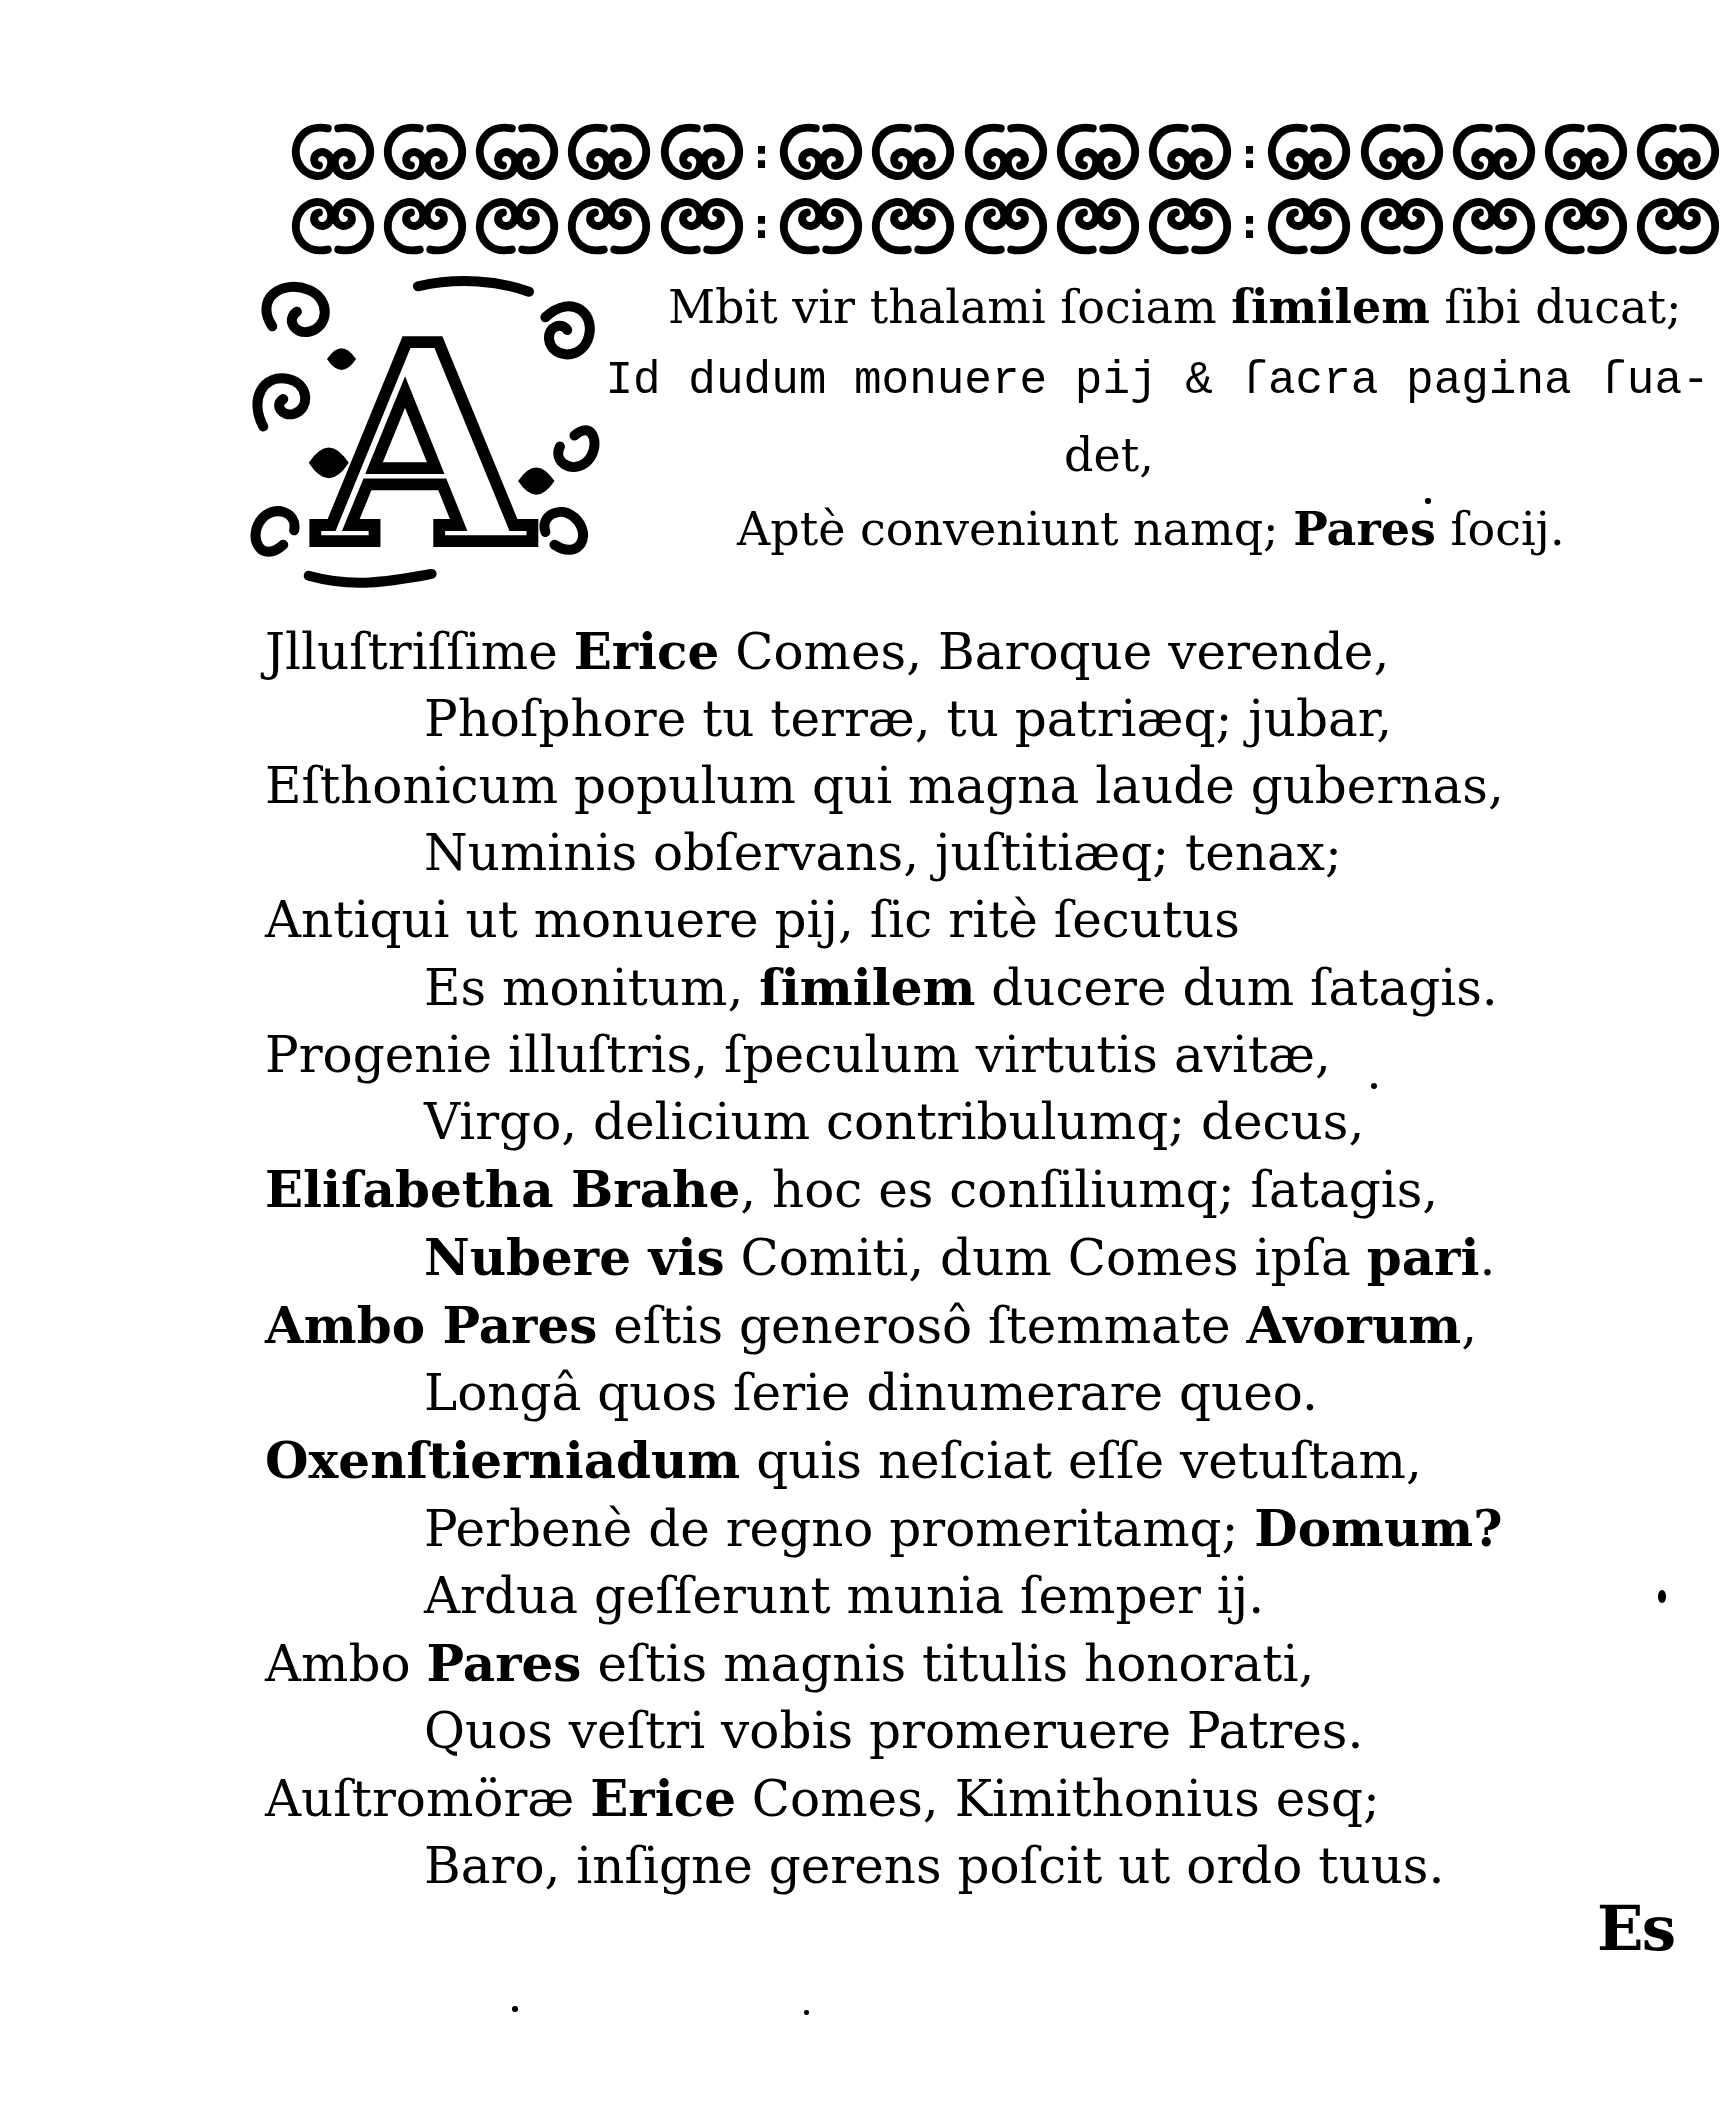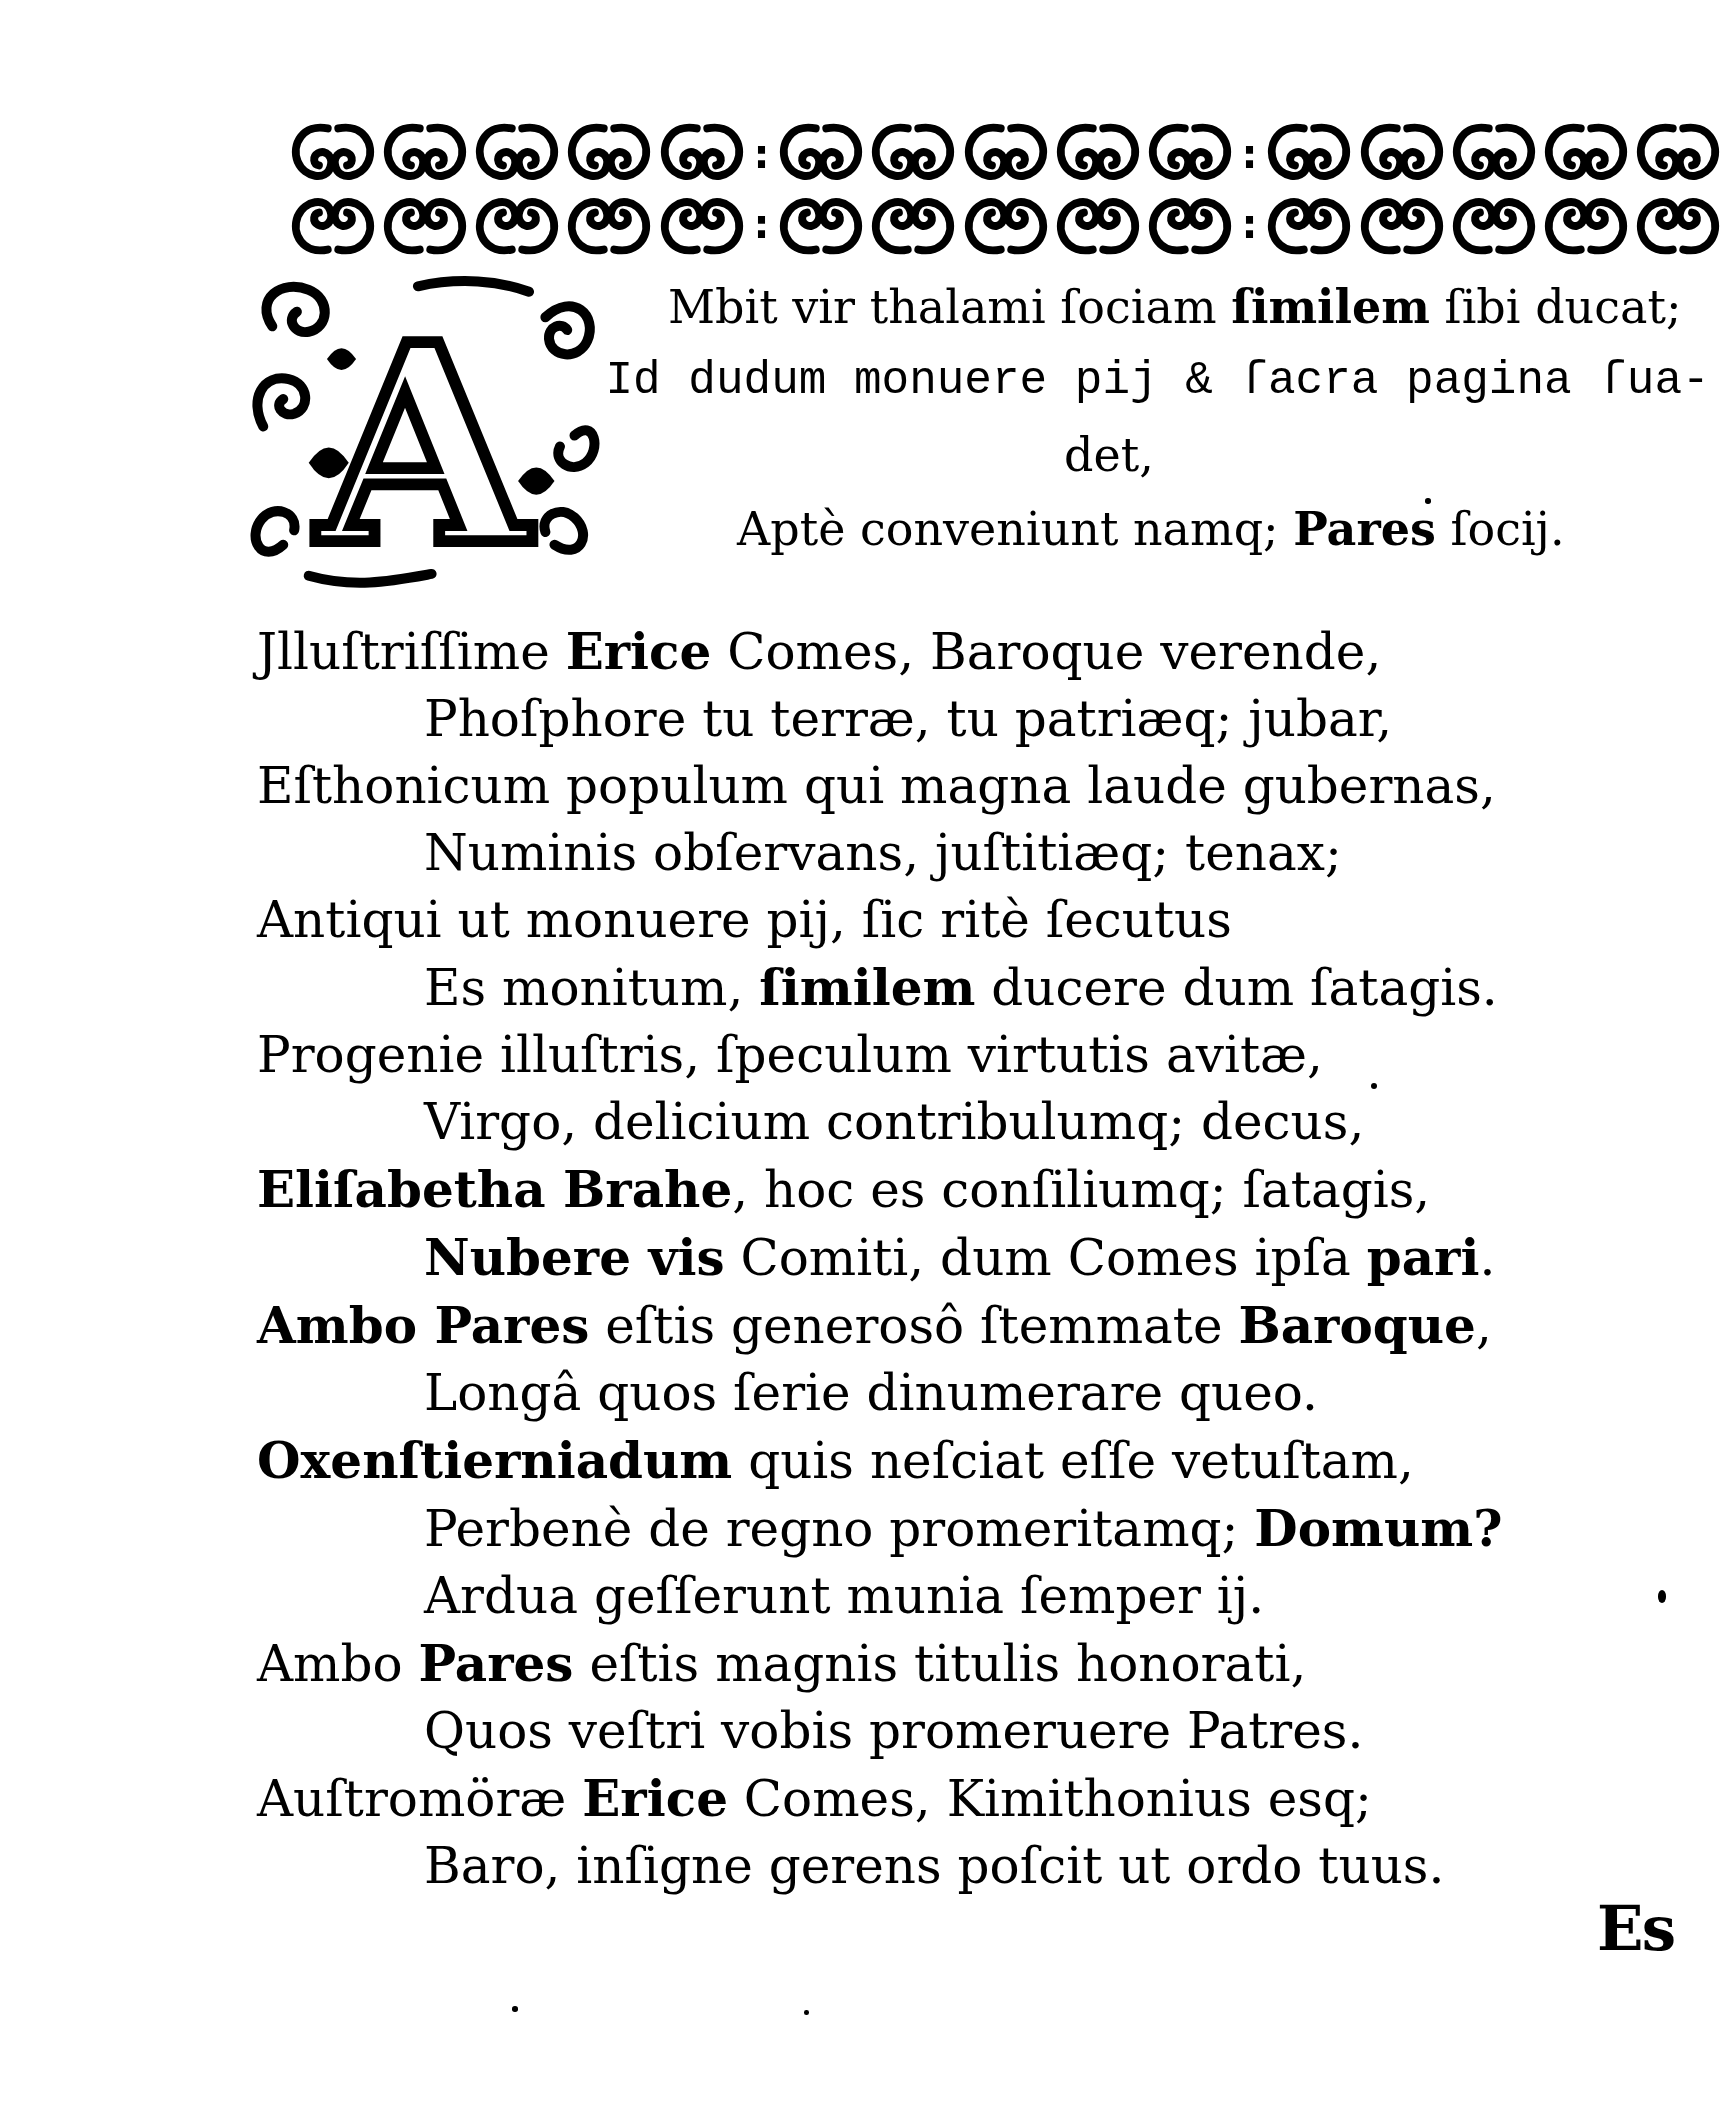--- a/index.html
+++ b/index.html
@@ -28,21 +28,21 @@
   .opening-lines{flex:1 1 auto;font-size:46px;line-height:74px;}
   .vline{white-space:nowrap;}
   .op-1{margin-left:68px;}
   .op-2{margin-left:133px;}
   .op-3{margin-left:5.5px;font-family:Liberation Mono, monospace;}
   .op-det{margin-left:464px;}
   .op-5{margin-left:137px;}
 
   
   .poem{position:absolute;top:618px;left:249px;width:1462px;font-size:50px;line-height:67px;}
-  .flush{margin-left:8px;}
+  .flush{margin-left:16px;}
   .indent{margin-left:175px;}
 
   .it{font-weight:bold;}
 
   
   .catchword{
     position:absolute;left:1597px;top:1893px;
     font-size:61px;font-weight:bold;letter-spacing:-1.8px;text-align:center;
   }
 
@@ -230,21 +230,21 @@
       <div class="vline flush"><span>Jlluſtriſſime </span><span class="it">Erice</span><span> Comes, Baroque verende,</span></div>
       <div class="vline indent"><span>Phoſphore tu terræ, tu patriæq; jubar,</span></div>
       <div class="vline flush"><span>Eſthonicum populum qui magna laude gubernas,</span></div>
       <div class="vline indent"><span>Numinis obſervans, juſtitiæq; tenax;</span></div>
       <div class="vline flush"><span>Antiqui ut monuere pij, ſic ritè ſecutus</span></div>
       <div class="vline indent"><span>Es monitum, </span><span class="it">ſimilem</span><span> ducere dum ſatagis.</span></div>
       <div class="vline flush"><span>Progenie illuſtris, ſpeculum virtutis avitæ,</span></div>
       <div class="vline indent"><span>Virgo, delicium contribulumq; decus,</span></div>
       <div class="vline flush"><span class="it">Eliſabetha Brahe</span><span>, hoc es conſiliumq; ſatagis,</span></div>
       <div class="vline indent"><span class="it">Nubere vis</span><span> Comiti, dum Comes ipſa </span><span class="it">pari</span><span>.</span></div>
-      <div class="vline flush"><span class="it">Ambo Pares</span><span> eſtis generosô ſtemmate </span><span class="it">Baroque</span><span>,</span></div>
+      <div class="vline flush"><span class="it">Ambo Pares</span><span> eſtis generosô ſtemmate </span><span class="it">Avorum</span><span>,</span></div>
       <div class="vline indent"><span>Longâ quos ſerie dinumerare queo.</span></div>
       <div class="vline flush"><span class="it">Oxenſtierniadum</span><span> quis neſciat eſſe vetuſtam,</span></div>
       <div class="vline indent"><span>Perbenè de regno promeritamq; </span><span class="it">Domum?</span></div>
       <div class="vline indent"><span>Ardua geſſerunt munia ſemper ij.</span></div>
       <div class="vline flush"><span>Ambo </span><span class="it">Pares</span><span> eſtis magnis titulis honorati,</span></div>
       <div class="vline indent"><span>Quos veſtri vobis promeruere Patres.</span></div>
       <div class="vline flush"><span>Auſtromöræ </span><span class="it">Erice</span><span> Comes, Kimithonius esq;</span></div>
       <div class="vline indent"><span>Baro, inſigne gerens poſcit ut ordo tuus.</span></div>
     </div>
 

